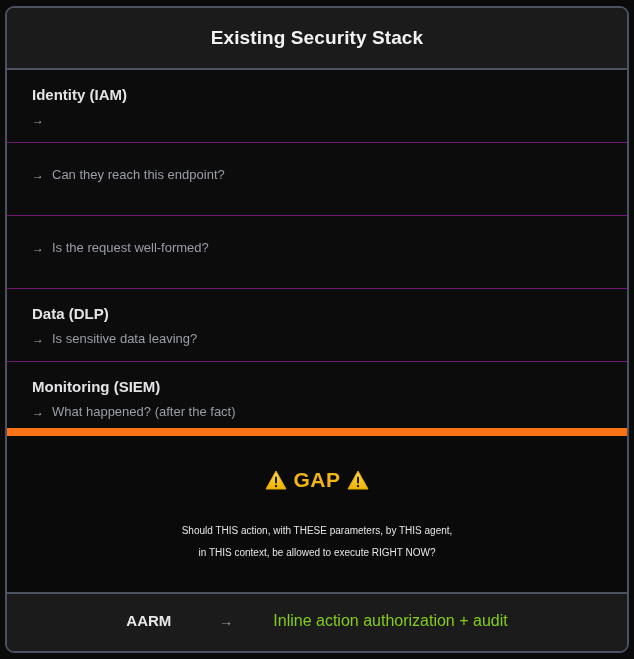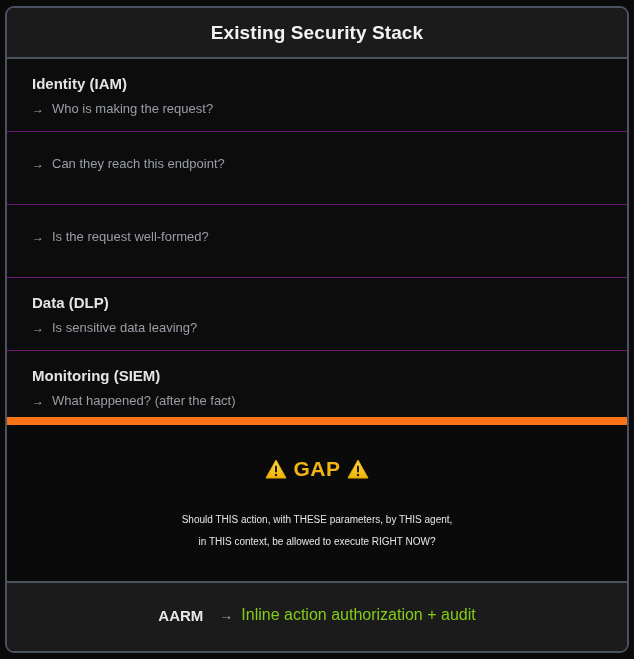--- a/index.html
+++ b/index.html
@@ -14,21 +14,21 @@
       left: 5px; top: 6px;
       width: 624px; height: 647px;
       border: 2px solid #4b5363;
       border-radius: 9px;
       background: #0c0c0d;
       overflow: hidden;
       display: flex;
       flex-direction: column;
     }
     .header {
-      height: 51px;
+      height: 62px;
       background: #1b1b1c;
       border-bottom: 2px solid #4b5363;
       display: flex;
       align-items: center;
       justify-content: center;
       flex-shrink: 0;
     }
     .header .title {
       color: #f2f2f3;
       font-size: 19px;
@@ -96,20 +96,21 @@
       line-height: 22px;
       text-align: center;
     }
     .footer {
       flex: 1;
       background: #1b1b1c;
       display: flex;
       align-items: center;
       justify-content: center;
       padding-bottom: 4px;
+      gap: 32px;
     }
     .footer .label {
       color: #e8e8ea;
       font-size: 15px;
       font-weight: bold;
       margin-right: 16px;
     }
     .footer .arrow {
       color: #9ca0a8;
       font-size: 14px;
@@ -127,21 +128,20 @@
 
   <div class="header">
     <span class="title">Existing Security Stack</span>
   </div>
 
   <div class="layers">
     <div class="layer">
       <div class="name">Identity (IAM)</div>
       <div class="q">
         <span class="arrow">→</span>
-        <span>Who is making the request?</span>
       </div>
     </div>
     <div class="layer">
       <div class="q">
         <span class="arrow">→</span>
         <span>Can they reach this endpoint?</span>
       </div>
     </div>
     <div class="layer">
       <div class="q">

